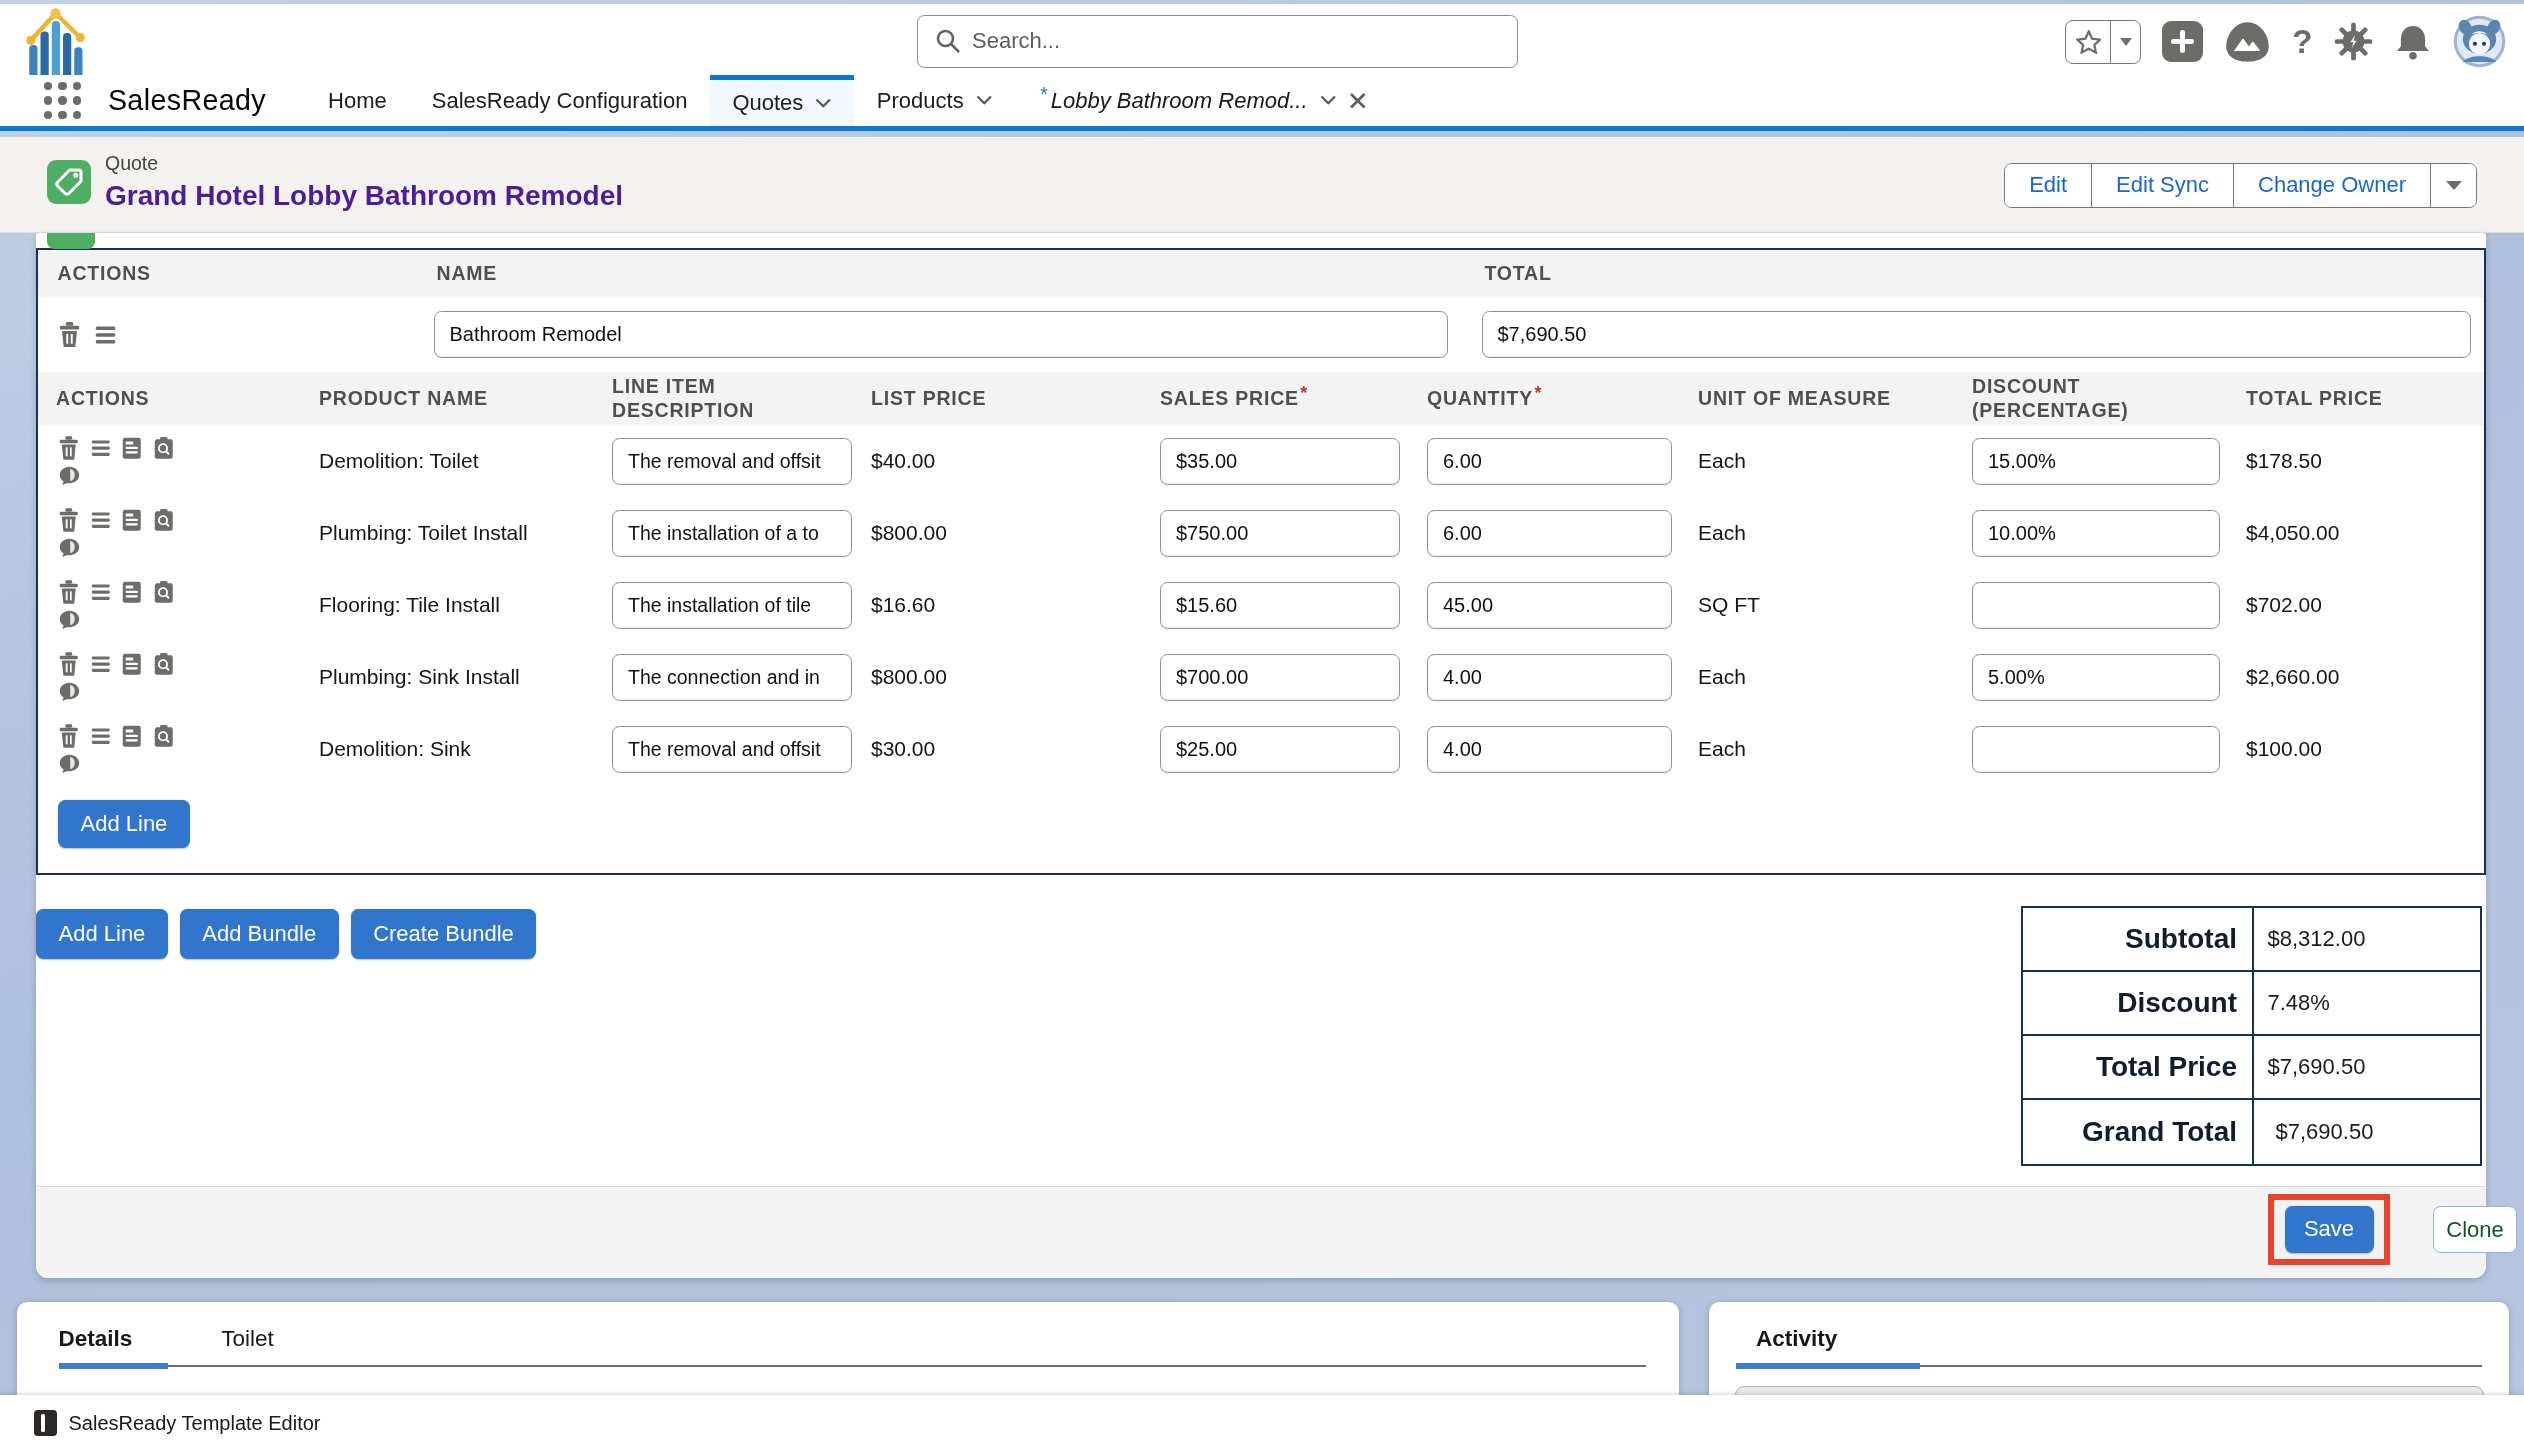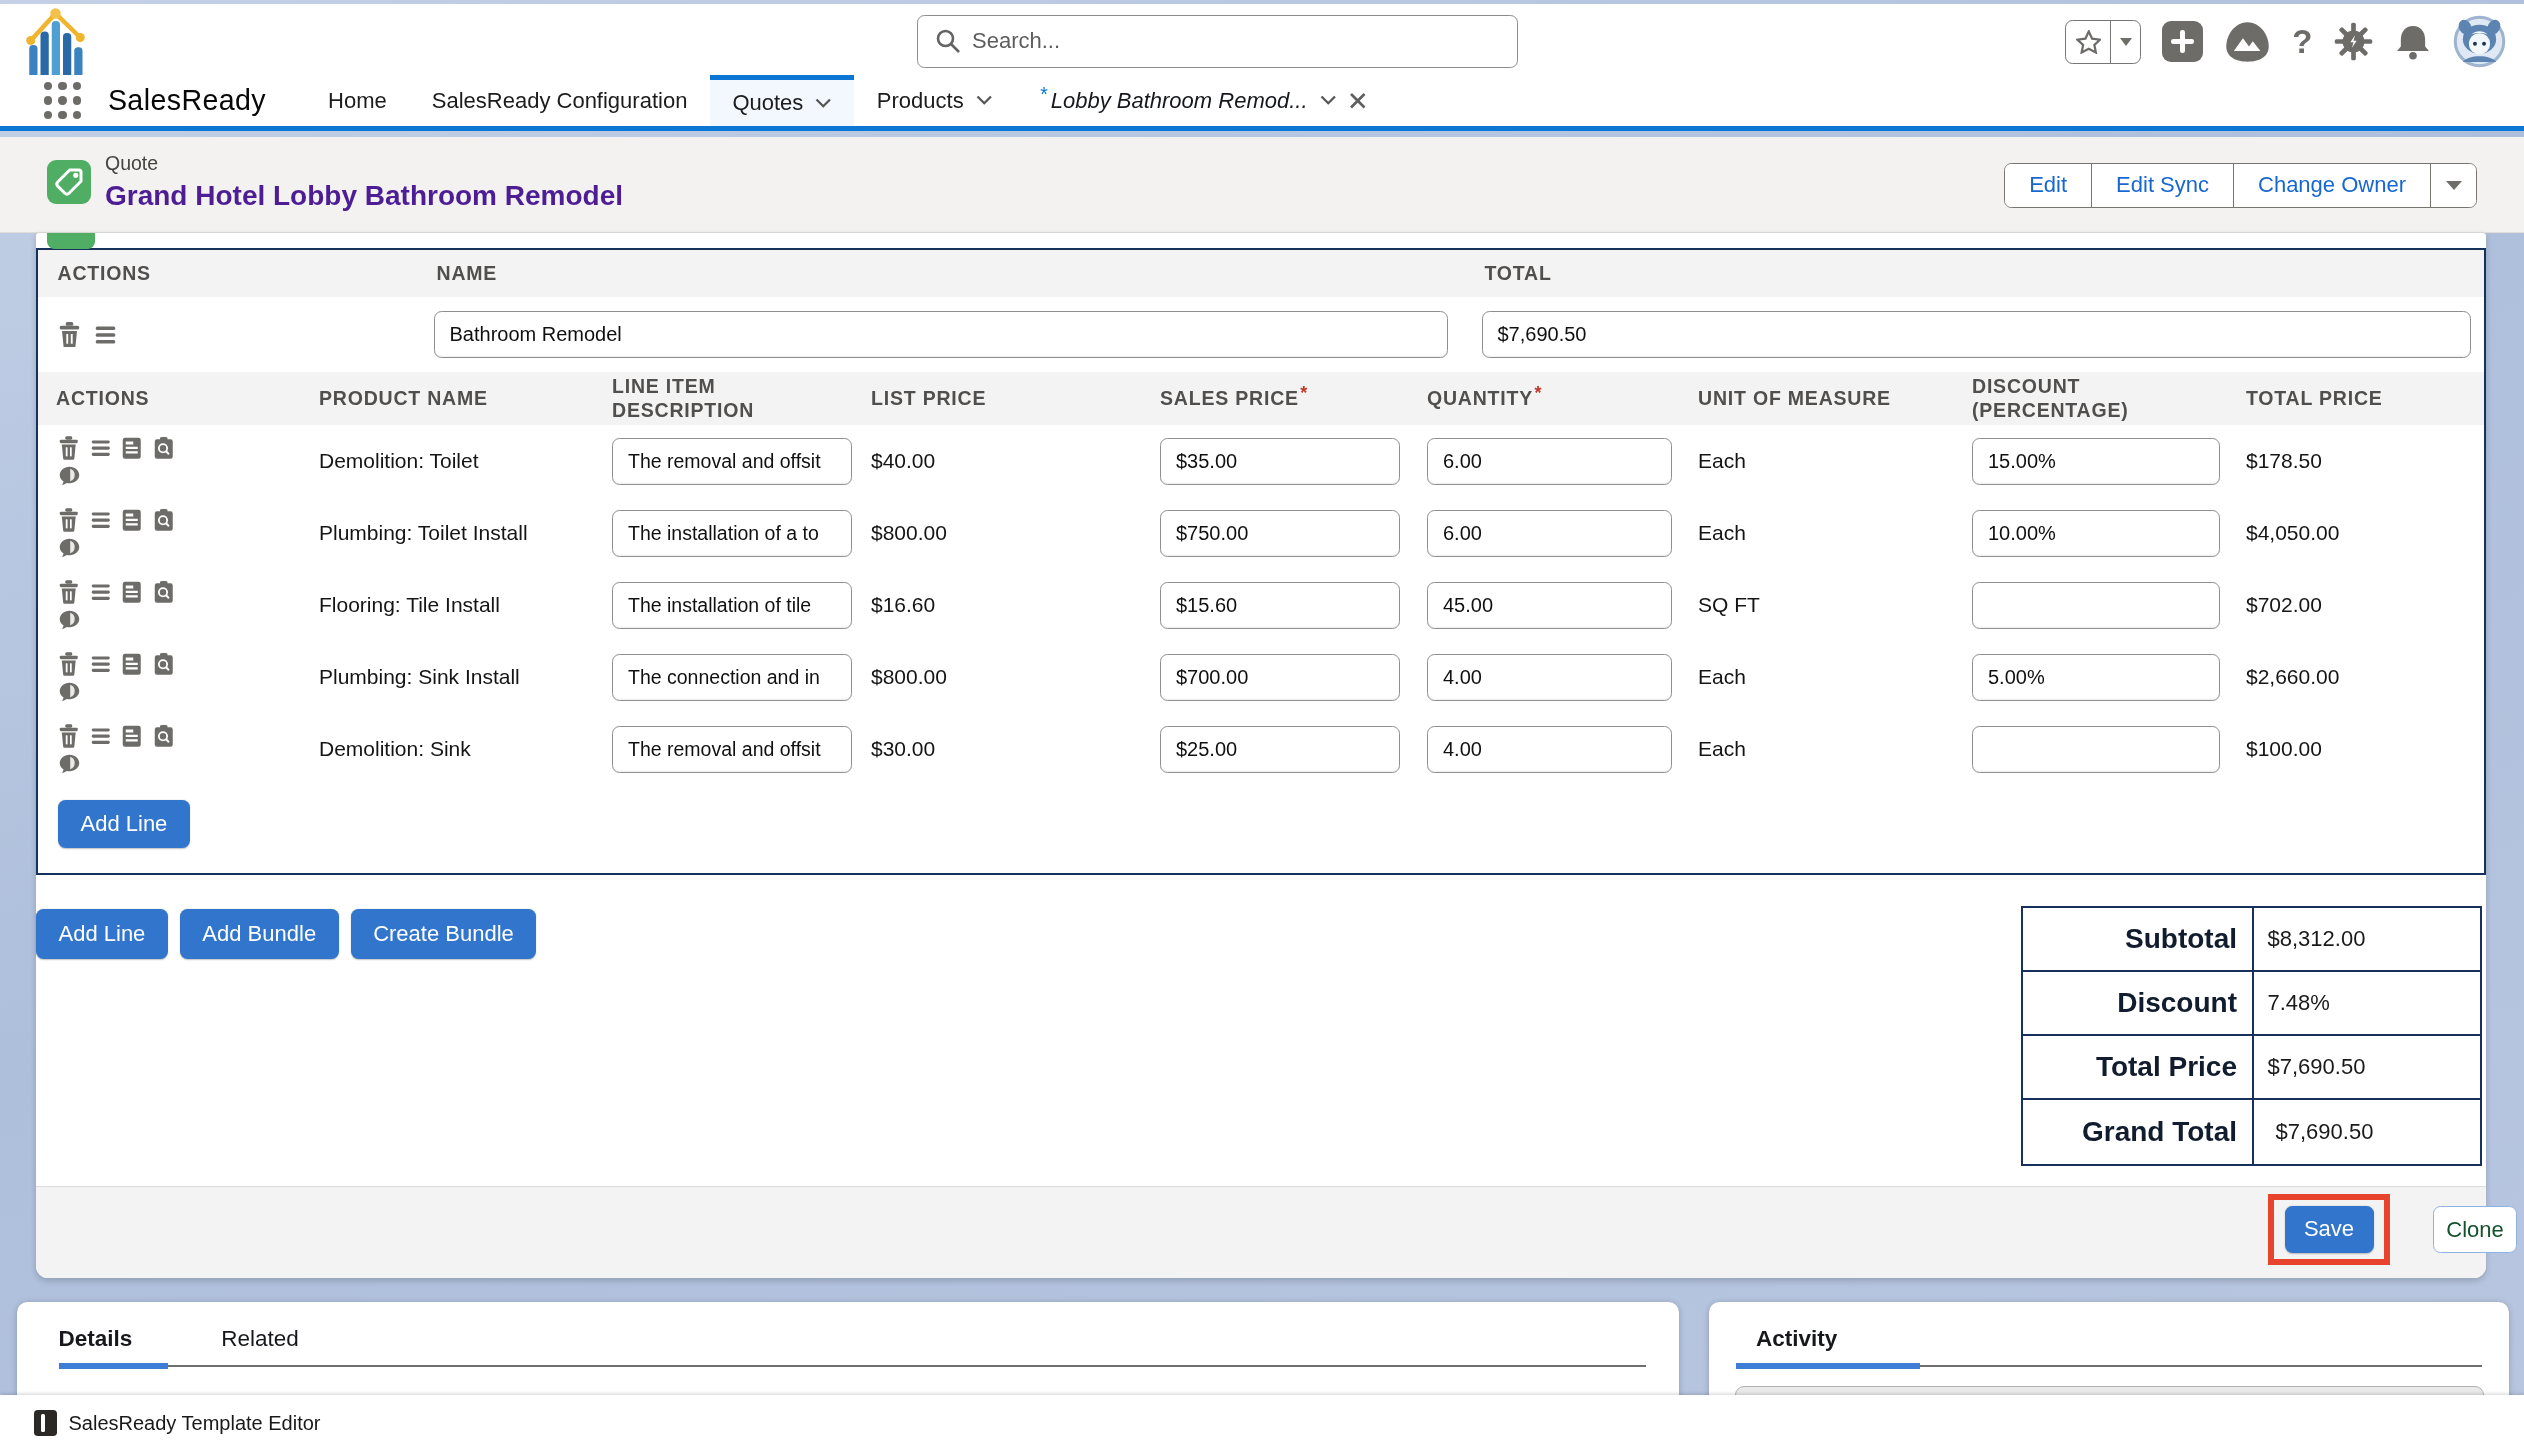--- a/index.html
+++ b/index.html
@@ -646,21 +646,21 @@
       <div class="save-annotation">
         <button class="btn-primary save-btn">Save</button>
       </div>
       <button class="clone-btn">Clone</button>
     </div>
   </section>
 
   <section class="panel panel-left">
     <div class="ptabs">
       <span class="ptab active">Details</span>
-      <span class="ptab">Related</span>
+      <span class="ptab">Toilet</span>
     </div>
     <div class="tabline">
         <span class="seg" style="width:109px;"></span>
       </div>
   </section>
 
   <section class="panel panel-right">
     <div class="ptabs">
       <span class="ptab active">Activity</span>
     </div>

